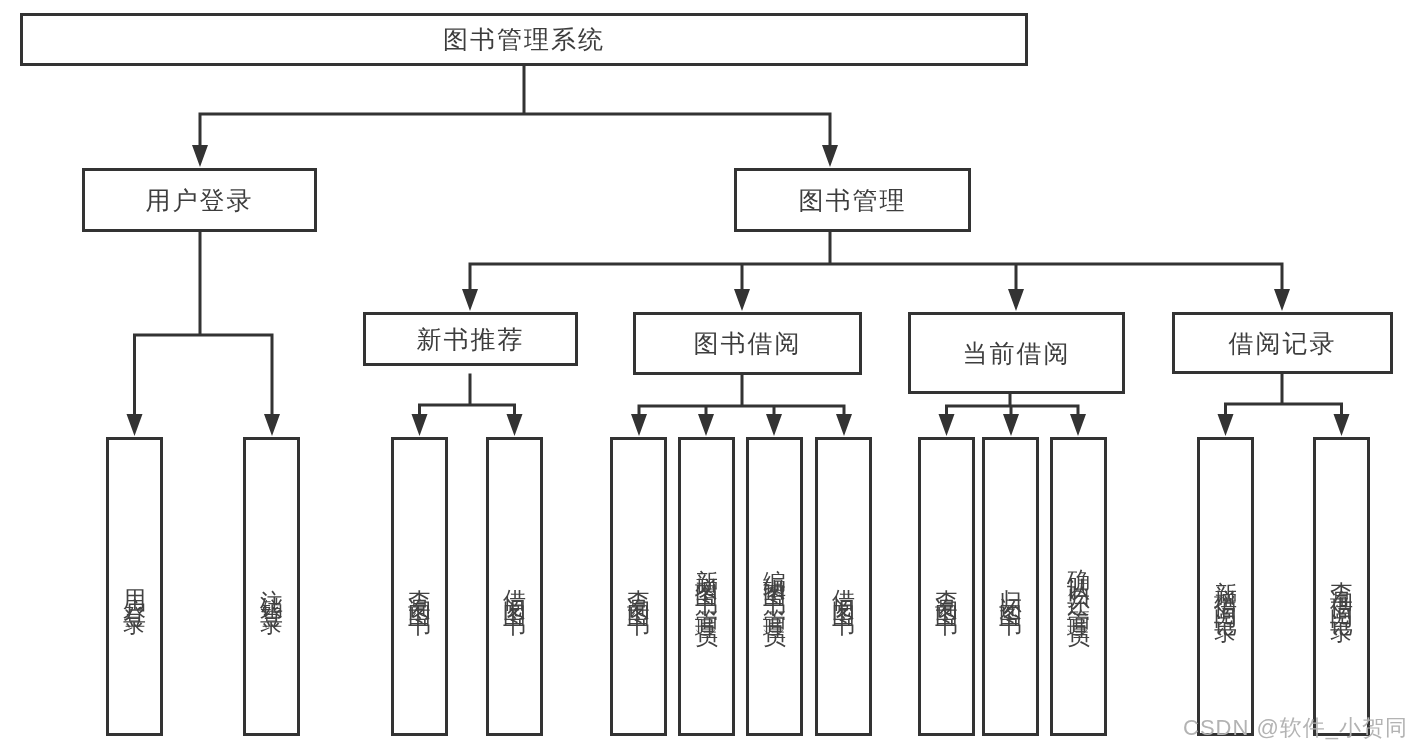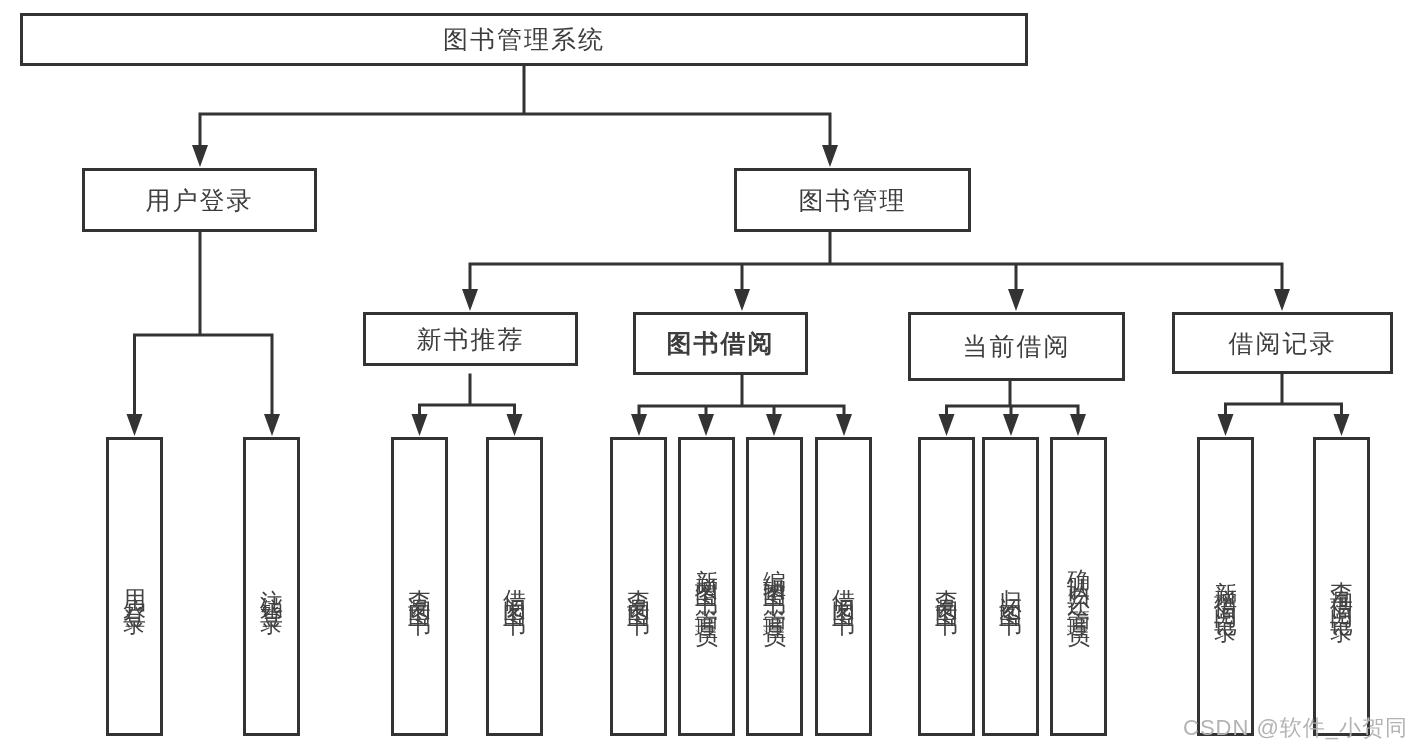--- a/index.html
+++ b/index.html
@@ -93,22 +93,22 @@
              M1217.5 414 L1233.5 414 L1225.5 436 Z
              M1333.5 414 L1349.5 414 L1341.5 436 Z"></path>
   </svg>
 
   <div class="box" style="left:20px; top:13px; width:1008px; height:53px;">图书管理系统</div>
 
   <div class="box" style="left:82px; top:168px; width:235px; height:64px;">用户登录</div>
   <div class="box" style="left:734px; top:168px; width:237px; height:64px;">图书管理</div>
 
   <div class="box" style="left:363px; top:312px; width:215px; height:54px;">新书推荐</div>
-  <div class="box" style="left:633px; top:312px; width:175px; height:63px;font-weight:bold;">图书借阅</div>
-  <div class="box" style="left:908px; top:312px; width:217px; height:69px;">当前借阅</div>
+  <div class="box" style="left:633px; top:312px; width:229px; height:63px;">图书借阅</div>
+  <div class="box" style="left:908px; top:312px; width:217px; height:82px;">当前借阅</div>
   <div class="box" style="left:1172px; top:312px; width:221px; height:62px;">借阅记录</div>
 
   <div class="leaf" style="left:106px;">用户登录</div>
   <div class="leaf" style="left:243px;">注销登录</div>
 
   <div class="leaf" style="left:391px;">查询图书</div>
   <div class="leaf" style="left:486px;">借阅图书</div>
 
   <div class="leaf" style="left:610px;">查询图书</div>
   <div class="leaf" style="left:678px;">新增图书（管理员）</div>

